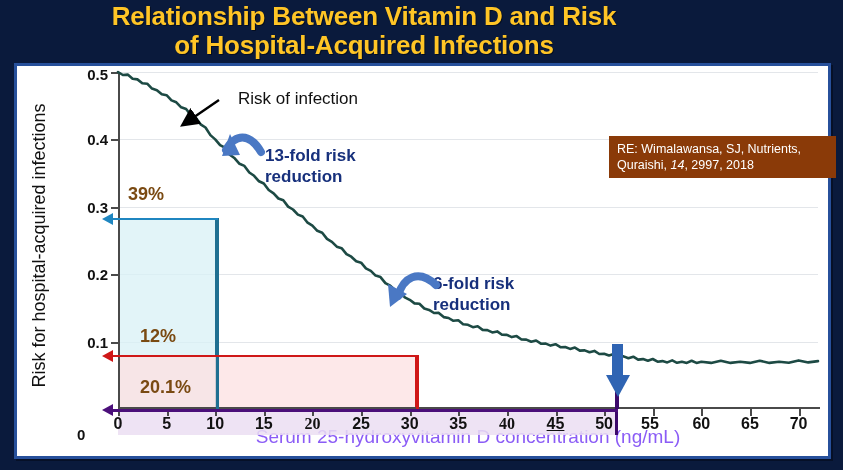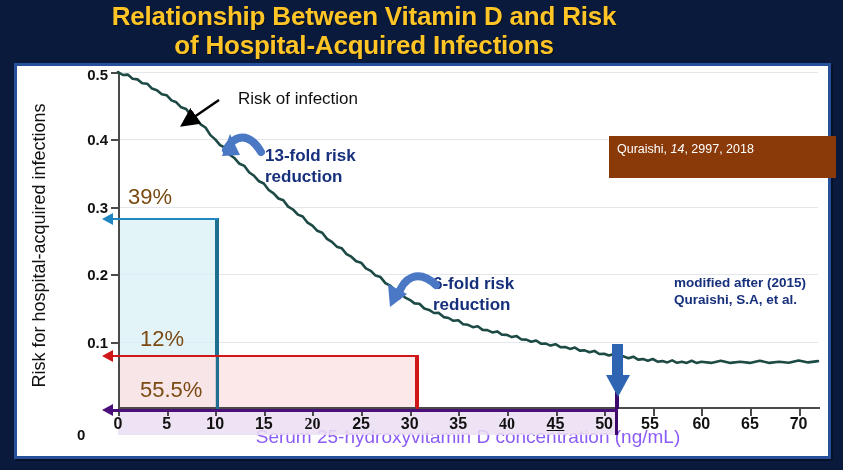--- a/index.html
+++ b/index.html
@@ -88,21 +88,21 @@
   
   .harrow{ position:absolute; height:2px; }
   .harrow .shaft{ position:absolute; left:8px; right:0; top:0; height:2px; }
   .harrow .head{
     position:absolute; left:0; top:-5px;
     width:0;height:0; border-top:6px solid transparent;
     border-bottom:6px solid transparent;
   }
   
   .pct{
-    position:absolute; font-size:22px; font-weight:normal;
+    position:absolute; font-size:18px; font-weight:bold;
     color:#7a4a12; white-space:nowrap;
   }
   
   .callout{
     position:absolute; color:#17307c; font-weight:bold;
     font-size:17px; line-height:21px; white-space:nowrap;
   }
   #risk-of-infection{
     position:absolute; font-size:17px; color:#111; white-space:nowrap;
   }
@@ -217,21 +217,21 @@
       <div class="head" style="border-right:11px solid #cf1717"></div>
     </div>
 
     <div class="harrow" style="left:-16px;top:337px;width:516px">
       <div class="shaft" style="background:#4b0f7a;height:3px;"></div>
       <div class="head" style="border-right:11px solid #4b0f7a"></div>
     </div>
 
     <div class="pct" style="left:10px;top:112px">39%</div>
     <div class="pct" style="left:22px;top:254px">12%</div>
-    <div class="pct" style="left:22px;top:305px">55.5%</div>
+    <div class="pct" style="left:22px;top:305px">20.1%</div>
 
     <div id="risk-of-infection" style="left:120px;top:17px">Risk of infection</div>
 
     <div class="callout" style="left:147px;top:73px">
       <div>13-fold risk</div>
       <div>reduction</div>
     </div>
 
     <div class="callout" style="left:315px;top:201px">
       <div>6-fold risk</div>
@@ -253,21 +253,18 @@
       <path d="M318,213 C300,196 285,206 280,224" stroke="#4a78c4" stroke-width="8" fill="none" stroke-linecap="round"></path>
       <path d="M270,212 L272,235 L289,222 z" fill="#4a78c4"></path>
 
       <rect x="494" y="272" width="11" height="36" fill="#2f64b3"></rect>
       <path d="M488,303 L512,303 L500,325 z" fill="#2f64b3"></path>
     </svg>
 
   </div>
 
   <div id="citation-box">
+    <div>RE: Wimalawansa, SJ, Nutrients,</div>
     <div><span>Quraishi, </span><i>14</i><span>, 2997, 2018</span></div>
   </div>
 
-  <div id="modified-note">
-    <div>modified after (2015)</div>
-    <div>Quraishi, S.A, et al.</div>
-  </div>
 
 </div>
 
 </body></html>

